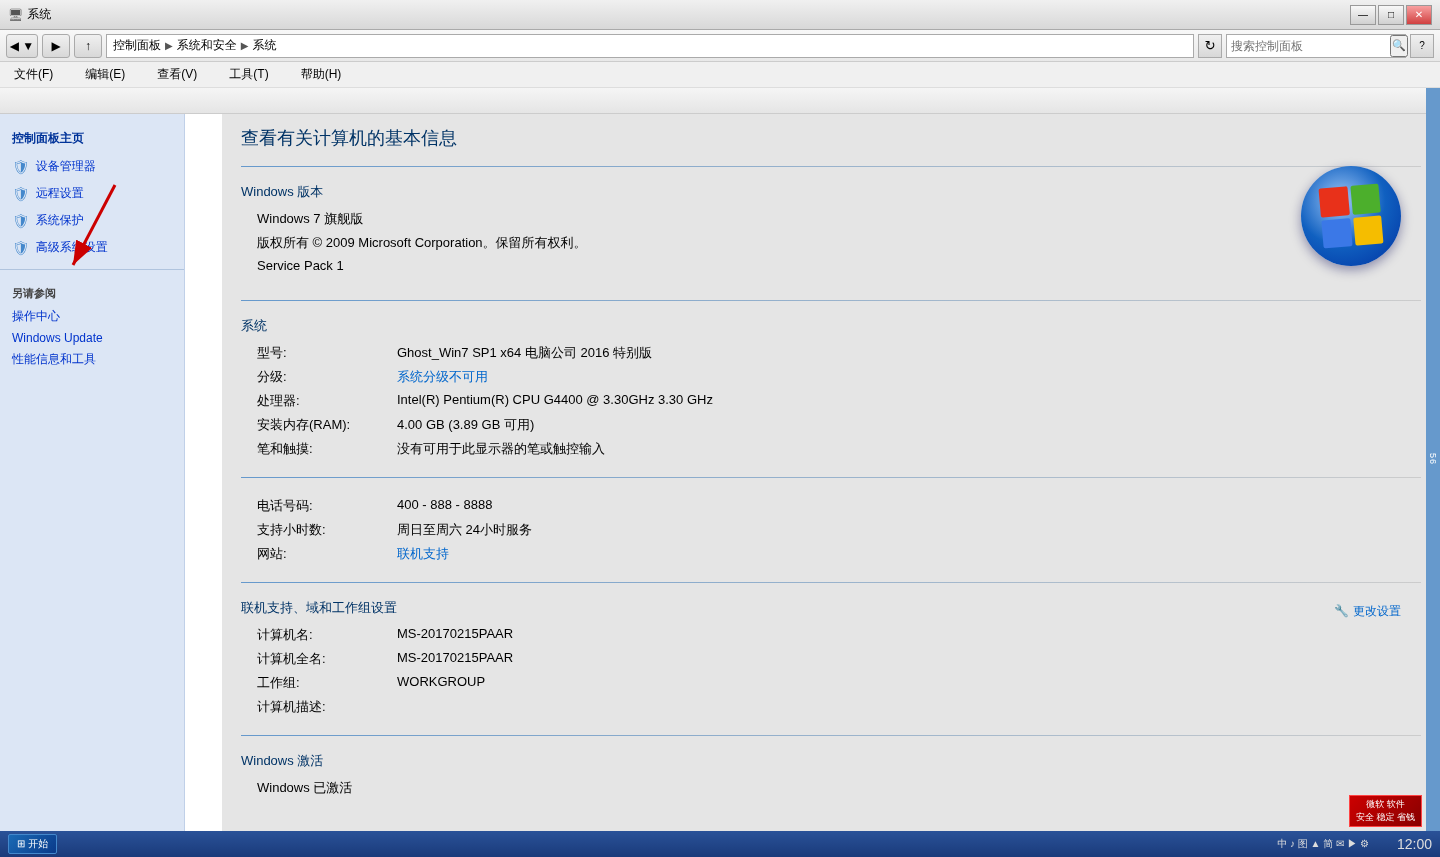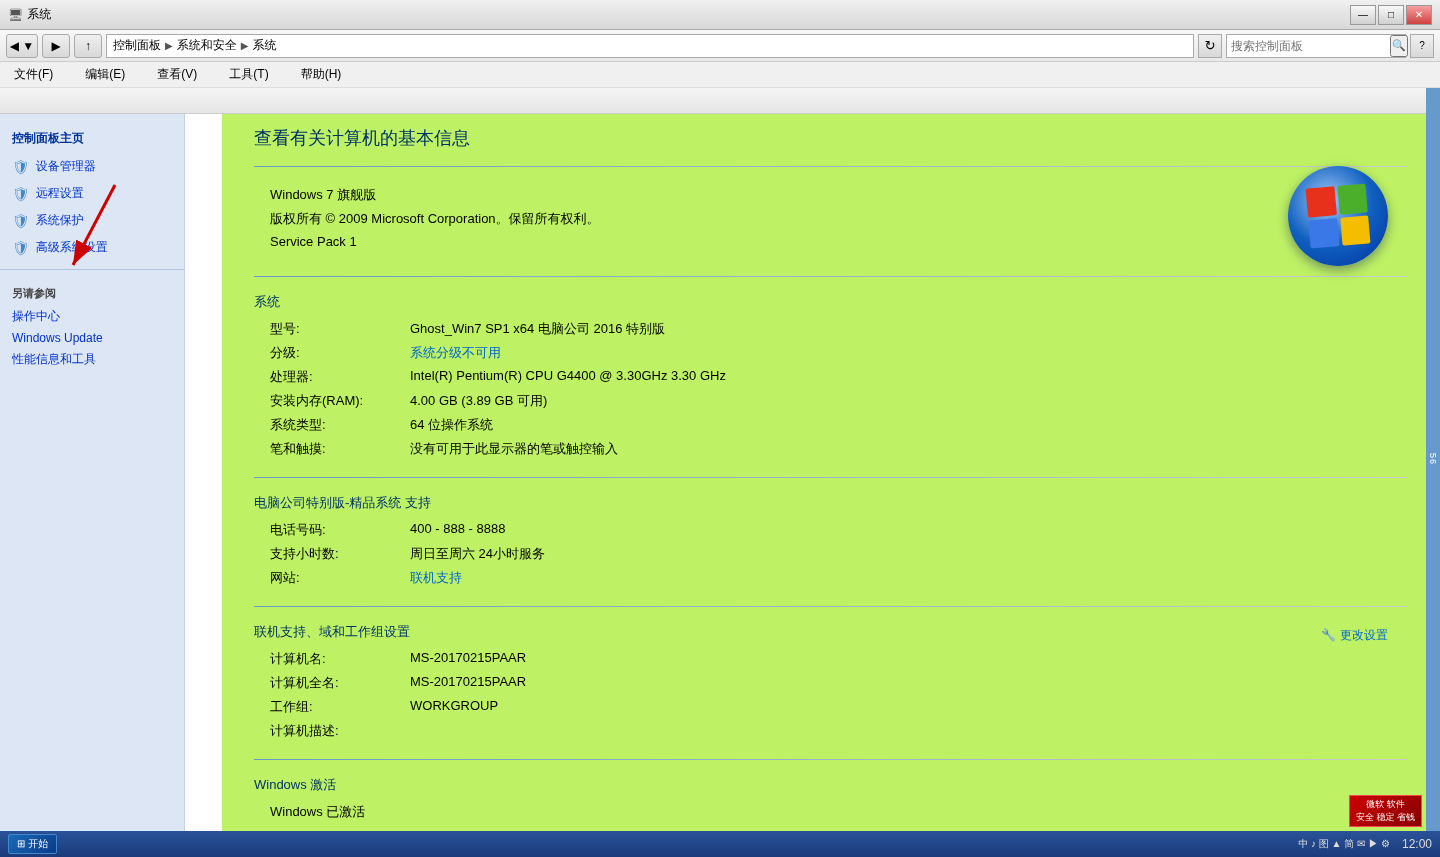--- a/index.html
+++ b/index.html
@@ -98,22 +98,22 @@
       gap: 6px;
     }
     .sidebar-divider { height: 1px; background: #b0c4de; margin: 8px 0; }
     .sidebar-section { font-size: 11px; color: #444; padding: 8px 12px 4px; font-weight: bold; }
     .sidebar-link { padding: 3px 12px; font-size: 12px; color: #0033cc; cursor: pointer; }
 
     
     .content-area {
       flex: 1;
       overflow-y: auto;
-      padding: 12px 32px;
-      background: #bef264;
+      padding: 12px 19px;
+      background: #e5e5e5;
     }
 
     .page-title { font-size: 18px; color: #003366; font-weight: normal; margin-bottom: 16px; }
 
     .section-divider {
       height: 1px;
       background: linear-gradient(to right, #6699cc, #ccc);
       margin: 8px 0 10px;
     }
 
@@ -327,20 +327,21 @@
               <div class="win-flag-q blue"></div>
               <div class="win-flag-q yellow"></div>
             </div>
           </div>
         </div>
 
         <h1 class="page-title">查看有关计算机的基本信息</h1>
         <div class="section-divider"></div>
 
         <div class="content-section">
+          <div class="section-title">Windows 版本</div>
           <div class="info-row">
             <span class="info-value">Windows 7 旗舰版</span>
           </div>
           <div class="info-row">
             <span class="info-value">版权所有 © 2009 Microsoft Corporation。保留所有权利。</span>
           </div>
           <div class="info-row">
             <span class="info-value">Service Pack 1</span>
           </div>
         </div>
@@ -361,34 +362,29 @@
           </div>
           <div class="info-row">
             <span class="info-label">处理器:</span>
             <span class="info-value">Intel(R) Pentium(R) CPU G4400 @ 3.30GHz   3.30 GHz</span>
           </div>
           <div class="info-row">
             <span class="info-label">安装内存(RAM):</span>
             <span class="info-value">4.00 GB (3.89 GB 可用)</span>
           </div>
           <div class="info-row">
-            <span class="info-label">系统类型:</span>
-            <span class="info-value">64 位操作系统</span>
-          </div>
-          <div class="info-row">
             <span class="info-label">笔和触摸:</span>
             <span class="info-value">没有可用于此显示器的笔或触控输入</span>
           </div>
         </div>
 
         <div style="height:8px;"></div>
         <div class="section-divider"></div>
 
         <div class="content-section">
-          <div class="section-title">电脑公司特别版-精品系统 支持</div>
 
           <div class="info-row">
             <span class="info-label">电话号码:</span>
             <span class="info-value">400 - 888 - 8888</span>
           </div>
           <div class="info-row">
             <span class="info-label">支持小时数:</span>
             <span class="info-value">周日至周六  24小时服务</span>
           </div>
           <div class="info-row">
@@ -443,21 +439,21 @@
   <div class="right-accent">
     <span>56</span>
   </div>
 
   <div class="taskbar" style="position:fixed;bottom:0;left:0;right:0;height:26px;background:linear-gradient(to bottom,#2a5298,#1a3a7a);display:flex;align-items:center;justify-content:space-between;padding:0 8px;z-index:200;">
     <div style="display:flex;align-items:center;gap:4px;">
       <button style="background:linear-gradient(135deg,#1a6ab5,#0a3a8a);border:1px solid #4488cc;color:#fff;font-size:10px;padding:2px 8px;cursor:pointer;border-radius:2px;">⊞ 开始</button>
     </div>
     <div class="taskbar-right">
       <span style="color:#ddd;font-size:10px;">中 ♪ 图 ▲ 简 ✉ ▶ ⚙</span>
-      <span style="color:#ddd;font-size:12px;margin-left:8px;">12:00</span>
+      <span style="color:#ddd;font-size:14px;margin-left:24px;">12:00</span>
     </div>
   </div>
 
   <div class="watermark">
     <div>微软 软件</div>
     <div>安全 稳定 省钱</div>
   </div>
 
 </div>
 

